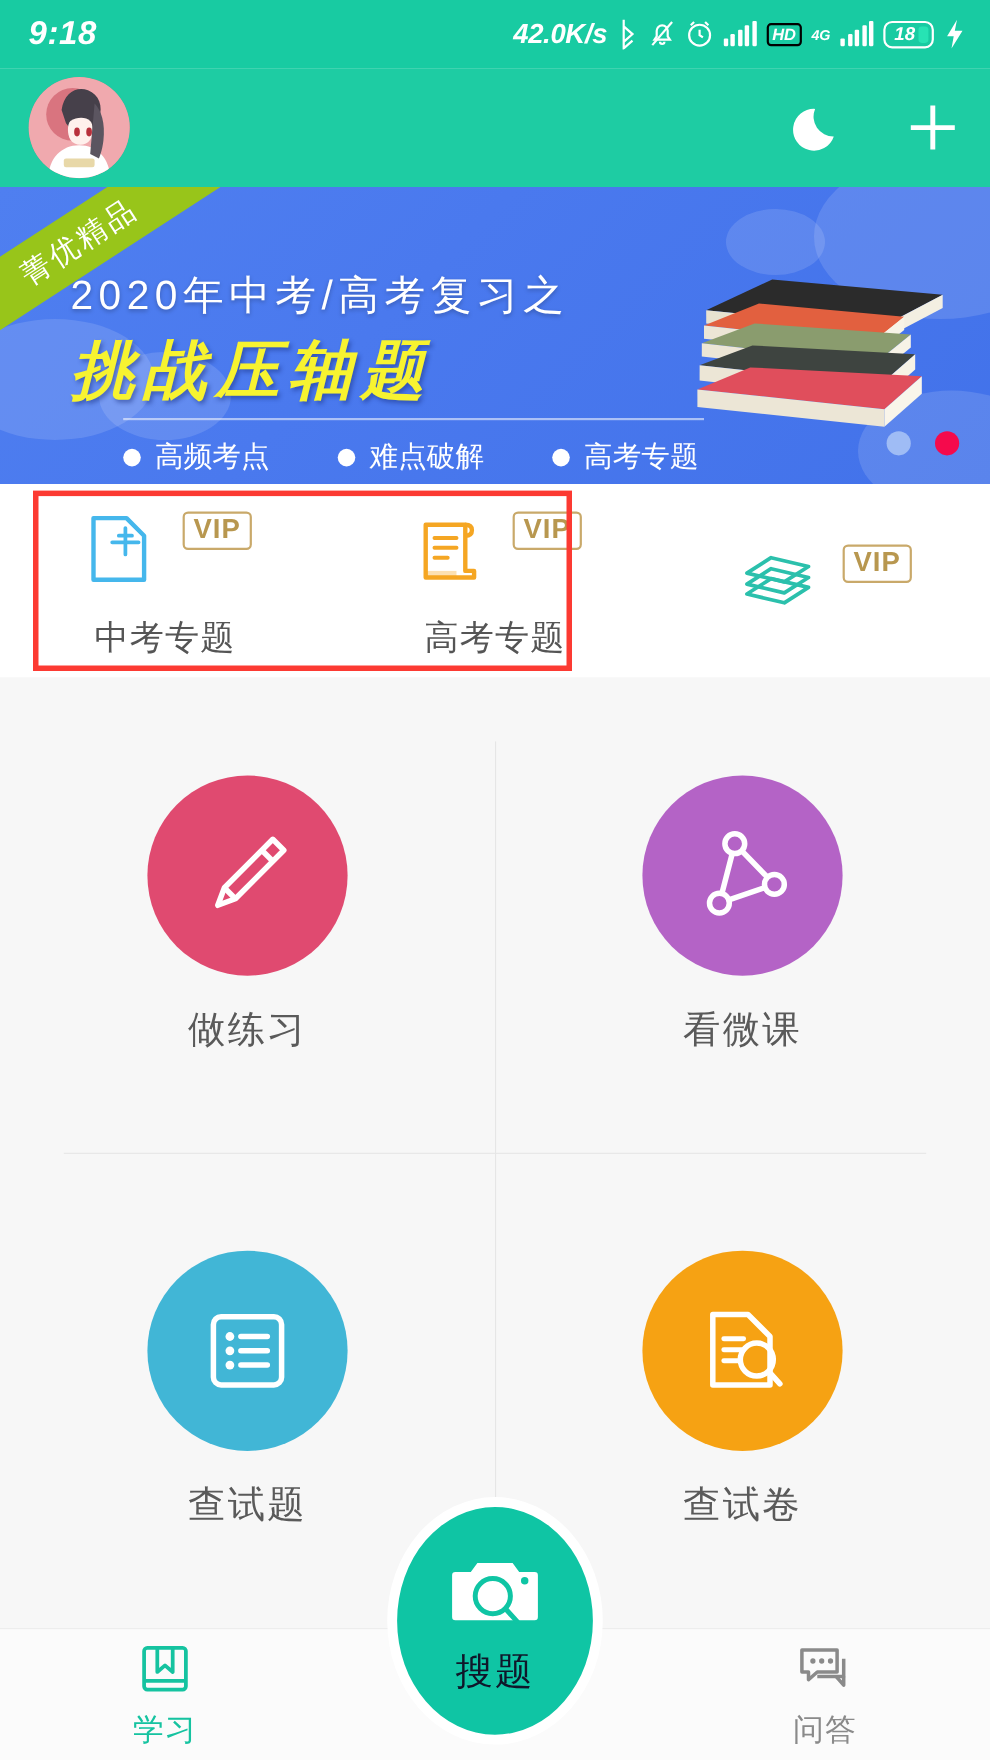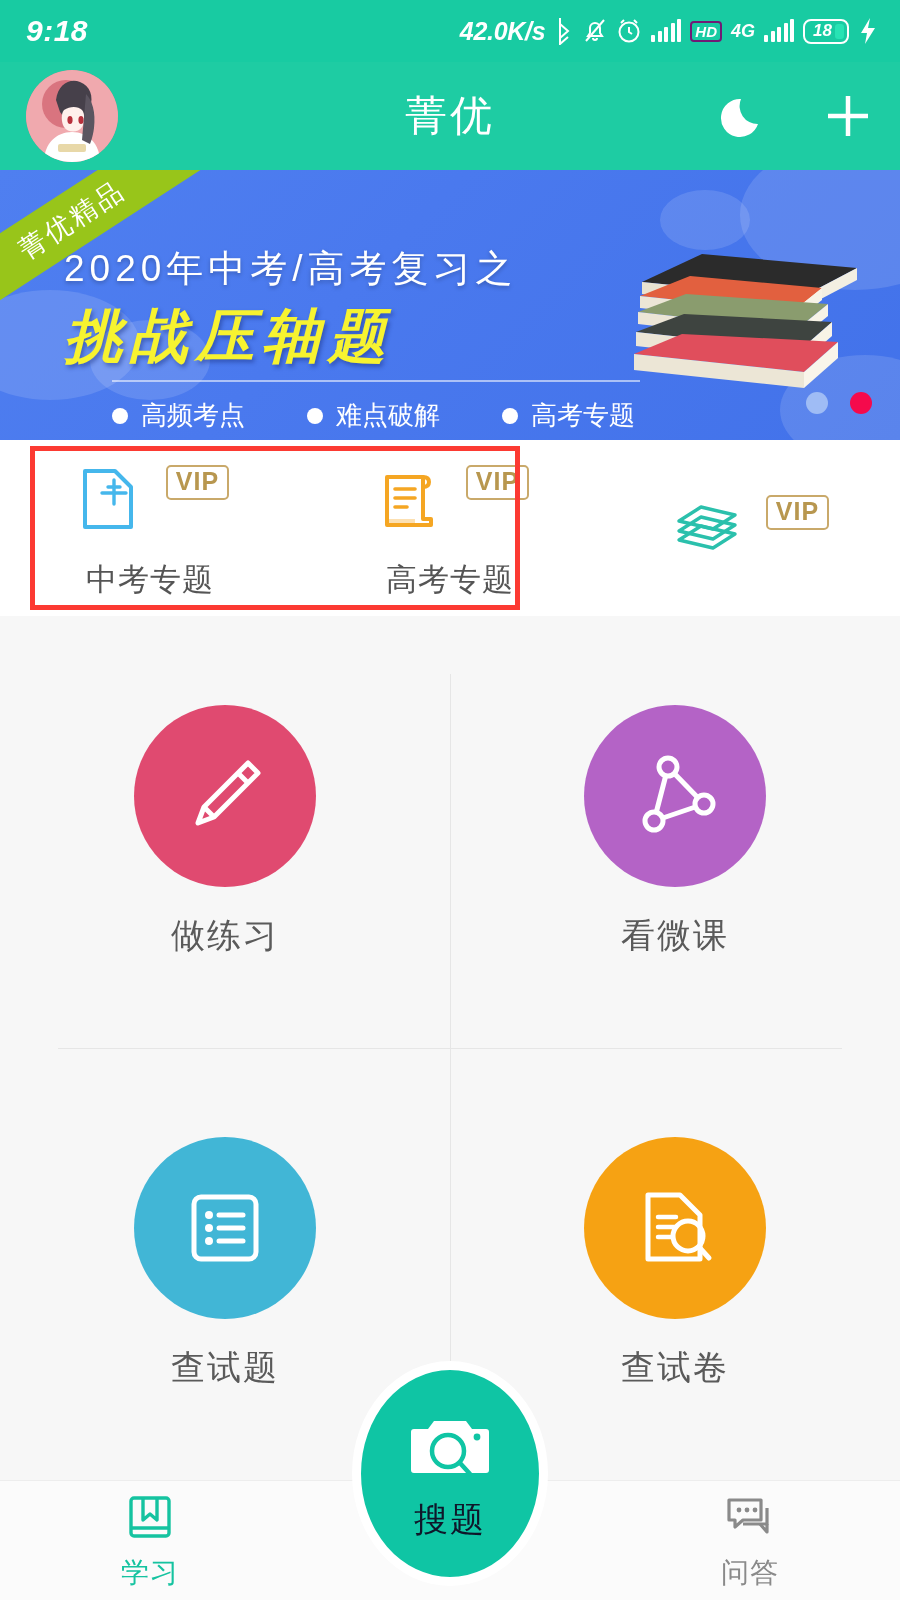--- a/index.html
+++ b/index.html
@@ -20,23 +20,23 @@
     font-style:italic;
   }
   .sb-time { font-size:30px; font-weight:700; letter-spacing:.5px; }
   .sb-right { margin-left:auto; display:flex; align-items:center; gap:9px; }
   .sb-speed { font-size:25px; font-weight:700; letter-spacing:-.3px; }
   .sb-ico { display:inline-flex; align-items:center; }
   .bars { display:flex; align-items:flex-end; gap:2.5px; height:22px; }
   .bars i { width:4px; background:#fff; display:block; border-radius:1px; }
   .bars i:nth-child(1){height:7px}.bars i:nth-child(2){height:11px}
   .bars i:nth-child(3){height:15px}.bars i:nth-child(4){height:19px}.bars i:nth-child(5){height:23px}
-  .hd-box { border:2px solid #701a75; border-radius:4px; font-size:15px; font-weight:700;
+  .hd-box { border:2px solid #000000; border-radius:4px; font-size:15px; font-weight:700;
             padding:1px 3px; line-height:1; }
-  .g4 { display:flex; flex-direction:column; align-items:center; font-size:18px; font-weight:700; line-height:1;text-align:right; }
+  .g4 { display:flex; flex-direction:column; align-items:center; font-size:13px; font-weight:700; line-height:1;text-align:right; }
   .batt { display:flex; align-items:center; }
   .batt-body { width:46px; height:25px; border:2.5px solid #fff; border-radius:8px;
                display:flex; align-items:center; justify-content:center; position:relative; }
   .batt-body::after { content:""; position:absolute; right:3px; top:3px; bottom:3px;
                       width:9px; background:#27E3B4; border-radius:3px; }
   .batt-num { font-size:17px; font-weight:700; position:relative; z-index:2; margin-right:7px; }
 
   
   .header {
     height:108px; background:#1ECCA3; display:flex; align-items:center;
@@ -213,21 +213,20 @@
         <circle cx="40" cy="34" r="24" fill="#D9747F"></circle>
         <path d="M18 92c0-18 12-30 28-30s28 12 28 30z" fill="#fff"></path>
         <path d="M30 30c2-16 14-22 24-18 10 4 14 14 10 26-3 9-6 14-6 14l-8-6-10 4-6-8z" fill="#46404a"></path>
         <path d="M38 40c6-4 14-4 18 0 3 3 3 12 0 17-4 6-14 6-18 0-3-5-3-14 0-17z" fill="#fff0ec"></path>
         <ellipse cx="44" cy="50" rx="2.6" ry="4" fill="#b8303c"></ellipse>
         <ellipse cx="55" cy="50" rx="2.6" ry="4" fill="#b8303c"></ellipse>
         <path d="M60 24c6 6 10 18 8 34-1 9-4 16-4 16l-8-4z" fill="#5b5560"></path>
         <rect x="32" y="74" width="28" height="8" rx="2" fill="#e8d8a8"></rect>
       </svg>
     </div>
-    <div class="app-title">菁优</div>
     <div class="hdr-actions">
       <span class="moon-icon">
         <svg width="52" height="52" viewBox="0 0 52 52">
             <path d="M38 34A18 18 0 0 1 21 9a19 19 0 1 0 17 25z" fill="#fff"></path>
           </svg>
       </span>
       <span class="plus-icon">
         <svg width="52" height="52" viewBox="0 0 52 52">
             <path d="M26 6v40M6 26h40" stroke="#fff" stroke-width="4.5" stroke-linecap="butt"></path>
           </svg>

